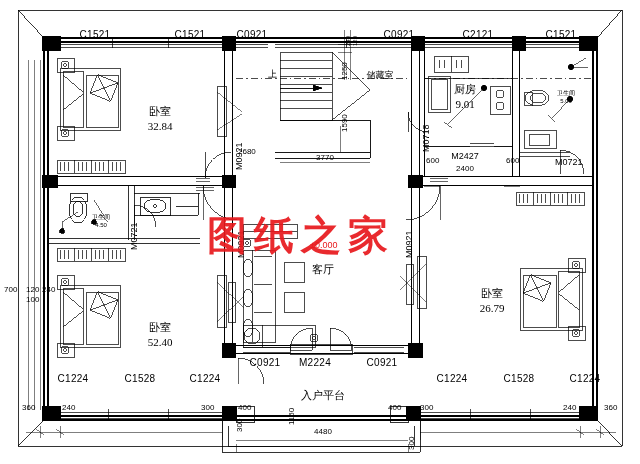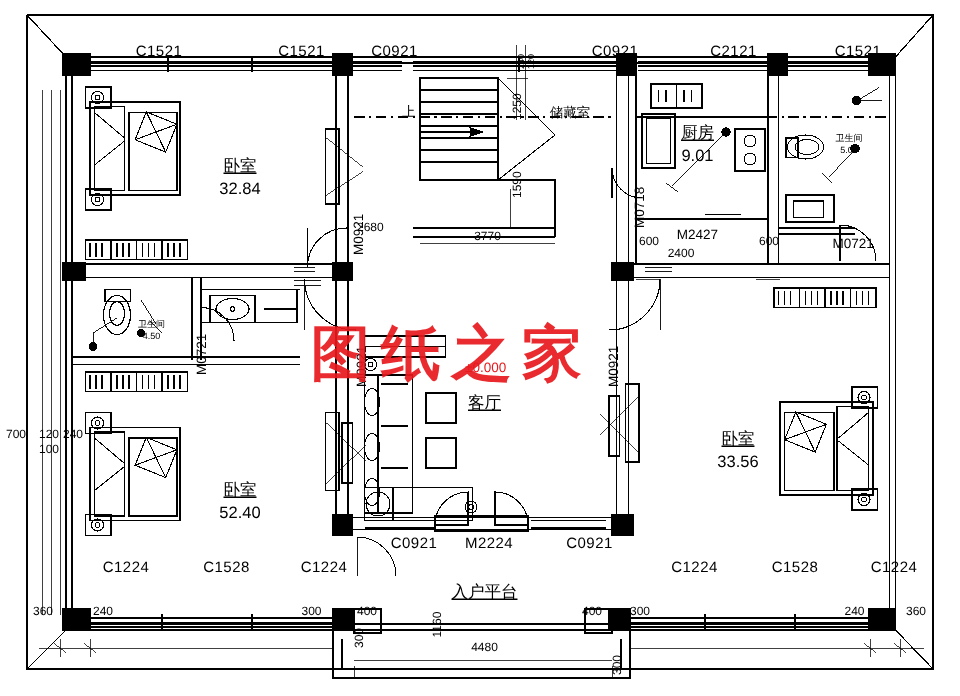--- a/index.html
+++ b/index.html
@@ -2,25 +2,25 @@
 <html><head>
 <meta charset="utf-8">
 <style>
   html,body{margin:0;padding:0;background:#ffffff;}
   body{width:640px;height:464px;overflow:hidden;
        font-family:"Liberation Sans","DejaVu Sans",sans-serif;}
   #plan{position:relative;width:640px;height:464px;background:#ffffff;}
   #plan svg{position:absolute;left:0;top:0;}
   .lbl{position:absolute;color:#000;white-space:nowrap;line-height:1;
        font-family:"Liberation Sans","DejaVu Sans",sans-serif;}
-  .win{font-size:10px;letter-spacing:.3px;margin-left:11px;}
+  .win{font-size:10px;letter-spacing:.3px;}
   .dim{font-size:8px;}
   .dimv{font-size:8px;transform-origin:0 0;transform:rotate(-90deg);}
-  .roomname{font-size:11px;text-align:center;text-decoration:underline;}
-  .roomnum{font-size:11px;text-align:center;}
+  .roomname{font-size:11px;text-align:center;}
+  .roomnum{font-size:11px;text-align:center;font-family:Liberation Serif, serif;}
   .door{font-size:9px;}
   .doorv{font-size:9px;transform-origin:0 0;transform:rotate(-90deg);}
   .tinyv{font-size:6px;transform-origin:0 0;transform:rotate(-90deg);}
   .wm{position:absolute;color:#e8191d;font-size:40px;font-weight:bold;
       letter-spacing:7px;white-space:nowrap;
       font-family:"DejaVu Sans",sans-serif;opacity:.92;}
   .elev{position:absolute;font-size:9px;color:#e8191d;}
   .ctr{transform:translateX(-50%);}
 </style>
 </head>
@@ -449,21 +449,21 @@
 <div class="lbl win ctr" style="left:382px;top:358px;">C0921</div>
 <div class="lbl win ctr" style="left:315px;top:358px;">M2224</div>
 
 <div class="lbl roomname ctr" style="left:160px;top:106px;">卧室</div>
 <div class="lbl roomnum  ctr" style="left:160px;top:121px;">32.84</div>
 
 <div class="lbl roomname ctr" style="left:160px;top:322px;">卧室</div>
 <div class="lbl roomnum  ctr" style="left:160px;top:337px;">52.40</div>
 
 <div class="lbl roomname ctr" style="left:492px;top:288px;">卧室</div>
-<div class="lbl roomnum  ctr" style="left:492px;top:303px;">33.56</div>
+<div class="lbl roomnum  ctr" style="left:492px;top:303px;">26.79</div>
 
 <div class="lbl roomname ctr" style="left:465px;top:84px;">厨房</div>
 <div class="lbl roomnum  ctr" style="left:465px;top:99px;">9.01</div>
 
 <div class="lbl ctr" style="left:566px;top:90px;font-size:6px;">卫生间</div>
 <div class="lbl ctr" style="left:566px;top:98px;font-size:6px;">5.09</div>
 
 <div class="lbl ctr" style="left:101px;top:214px;font-size:6px;">卫生间</div>
 <div class="lbl ctr" style="left:101px;top:222px;font-size:6px;">4.50</div>
 
@@ -474,21 +474,21 @@
 
 <div class="elev" style="left:310px;top:240px;">±0.000</div>
 
 <div class="lbl doorv" style="left:235px;top:170px;">M0921</div>
 <div class="lbl dim" style="left:238px;top:148px;">2680</div>
 <div class="lbl doorv" style="left:237px;top:258px;">M0921</div>
 <div class="lbl doorv" style="left:405px;top:258px;">M0921</div>
 <div class="lbl doorv" style="left:130px;top:250px;">M0721</div>
 <div class="lbl doorv" style="left:422px;top:152px;">M0718</div>
 <div class="lbl door ctr" style="left:465px;top:152px;">M2427</div>
-<div class="lbl dim  ctr" style="left:454px;top:165px;">2400</div>
+<div class="lbl dim  ctr" style="left:465px;top:165px;">2400</div>
 <div class="lbl door" style="left:555px;top:158px;">M0721</div>
 
 <div class="lbl dim" style="left:22px;top:404px;">360</div>
 <div class="lbl dim" style="left:62px;top:404px;">240</div>
 <div class="lbl dim" style="left:201px;top:404px;">300</div>
 <div class="lbl dim" style="left:238px;top:404px;">400</div>
 <div class="lbl dimv" style="left:236px;top:432px;">300</div>
 <div class="lbl dim ctr" style="left:323px;top:428px;">4480</div>
 <div class="lbl dimv" style="left:288px;top:425px;">1160</div>
 <div class="lbl dim" style="left:388px;top:404px;">400</div>

